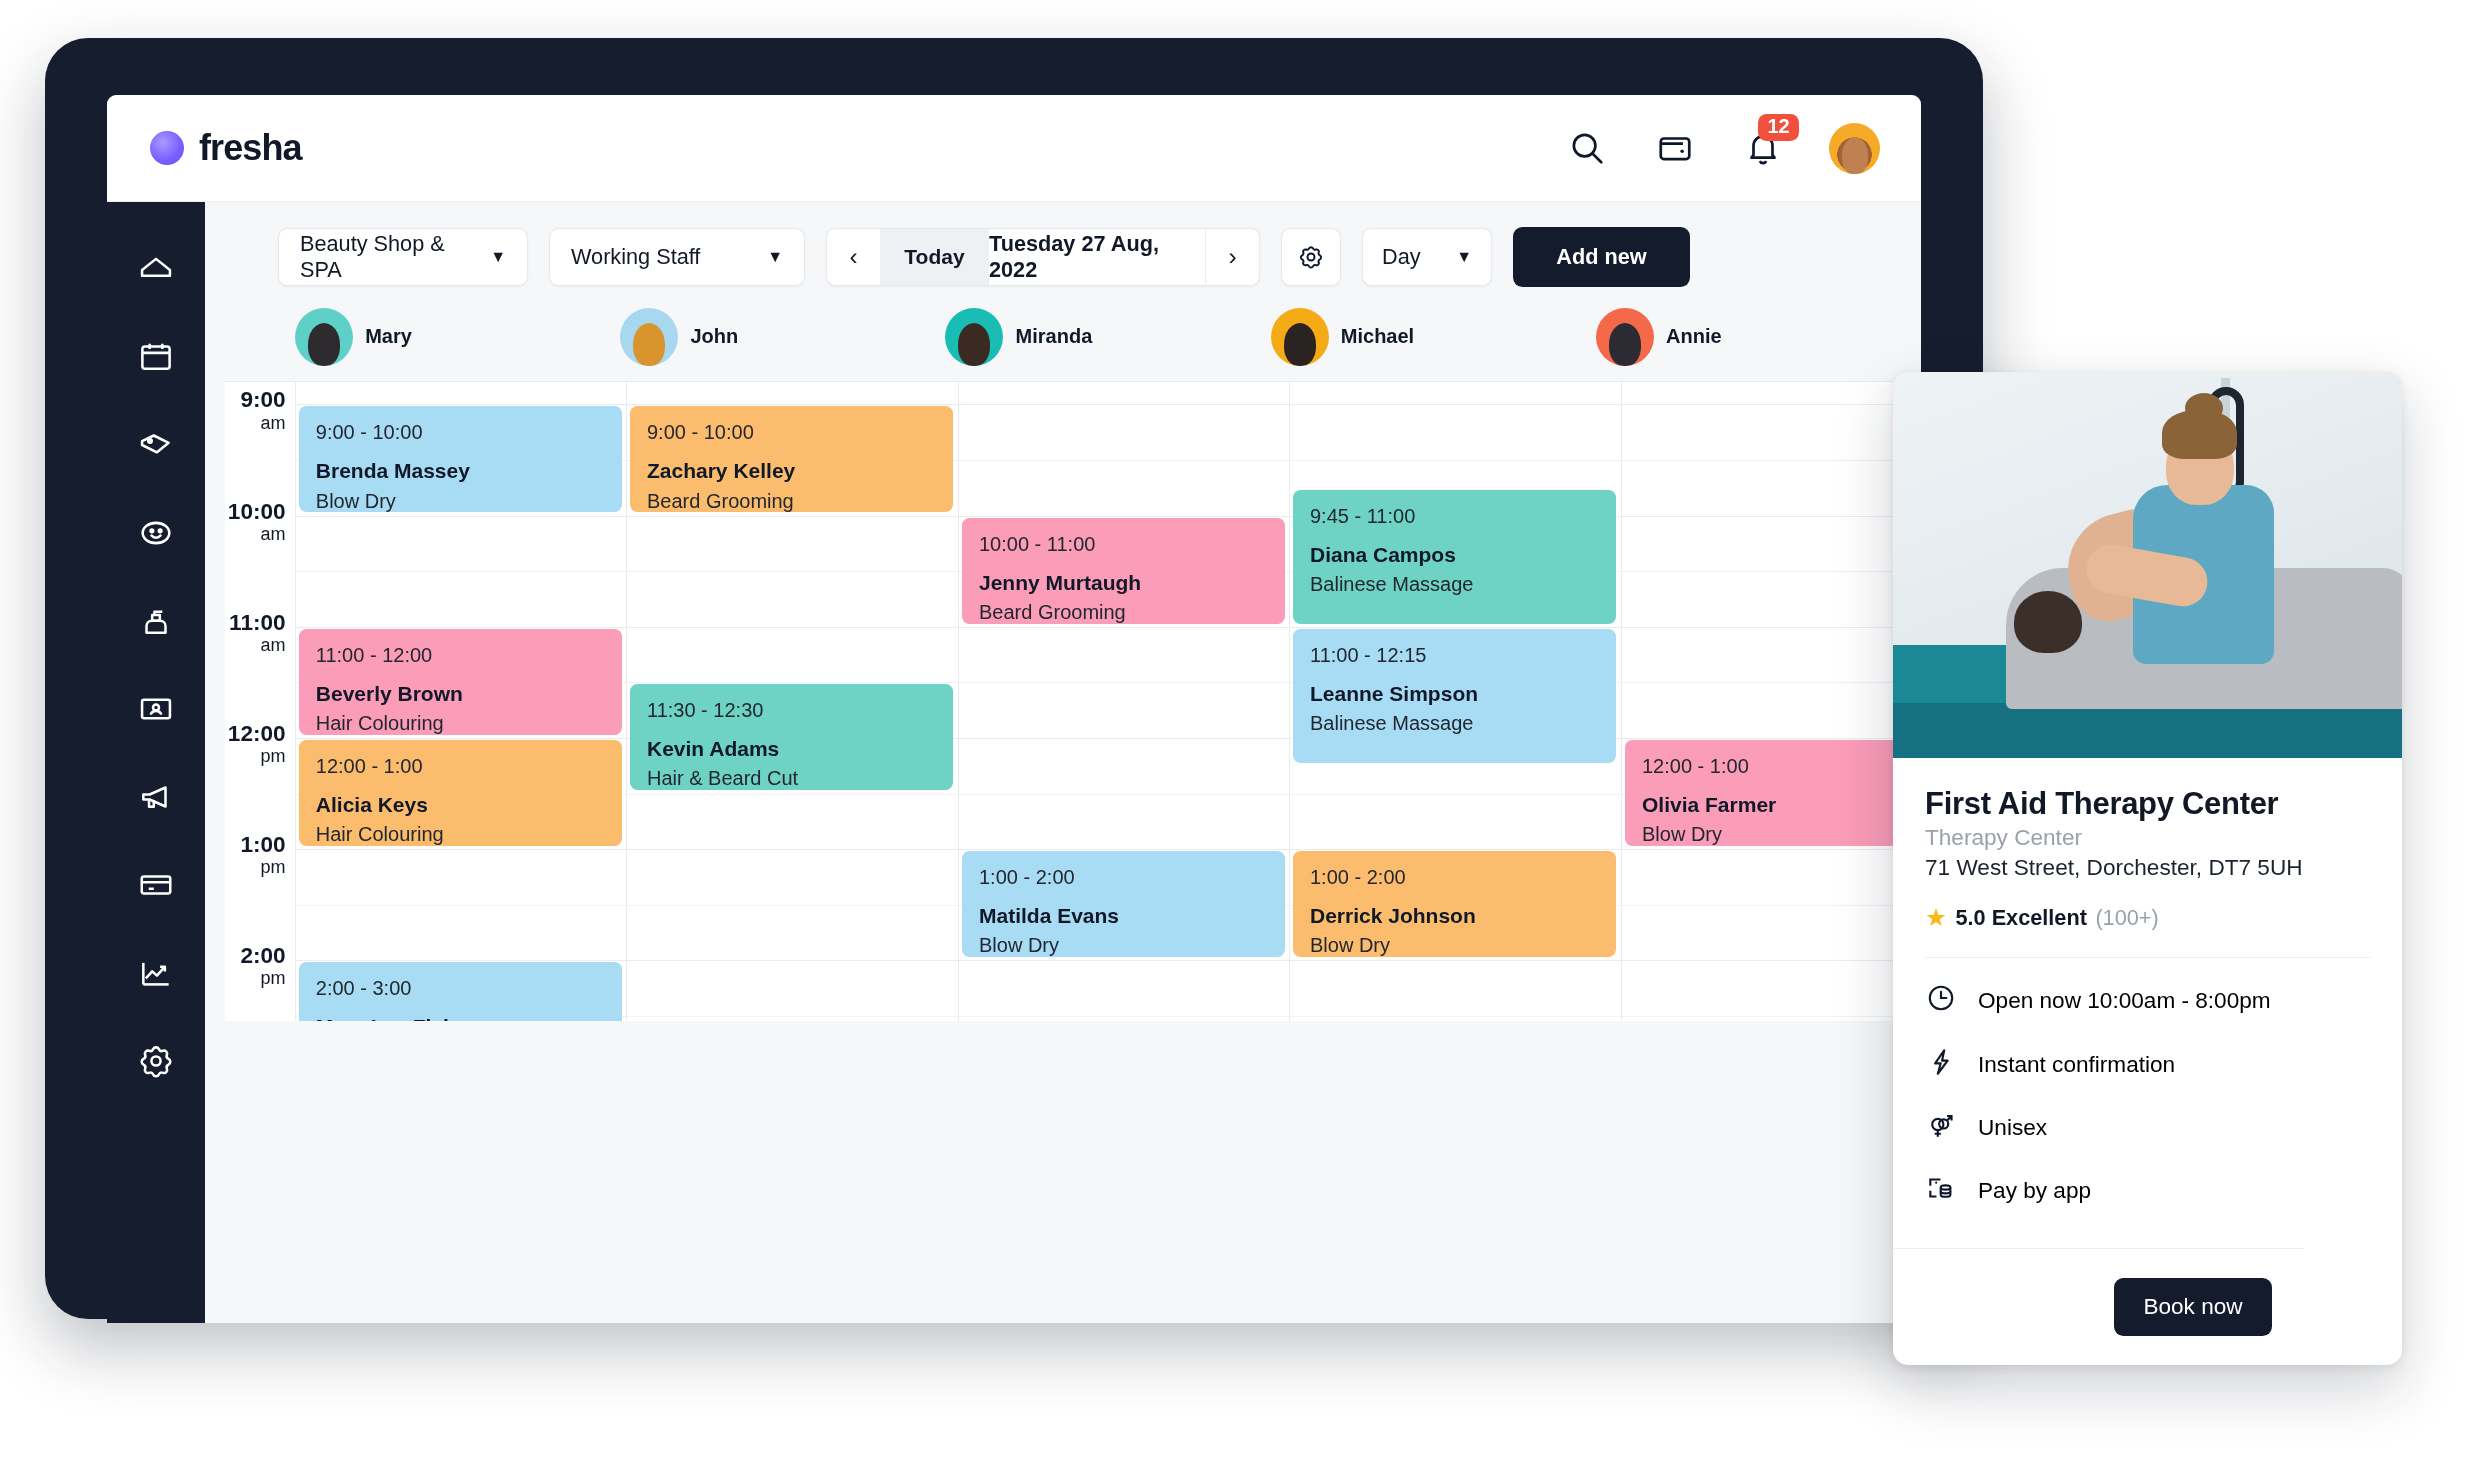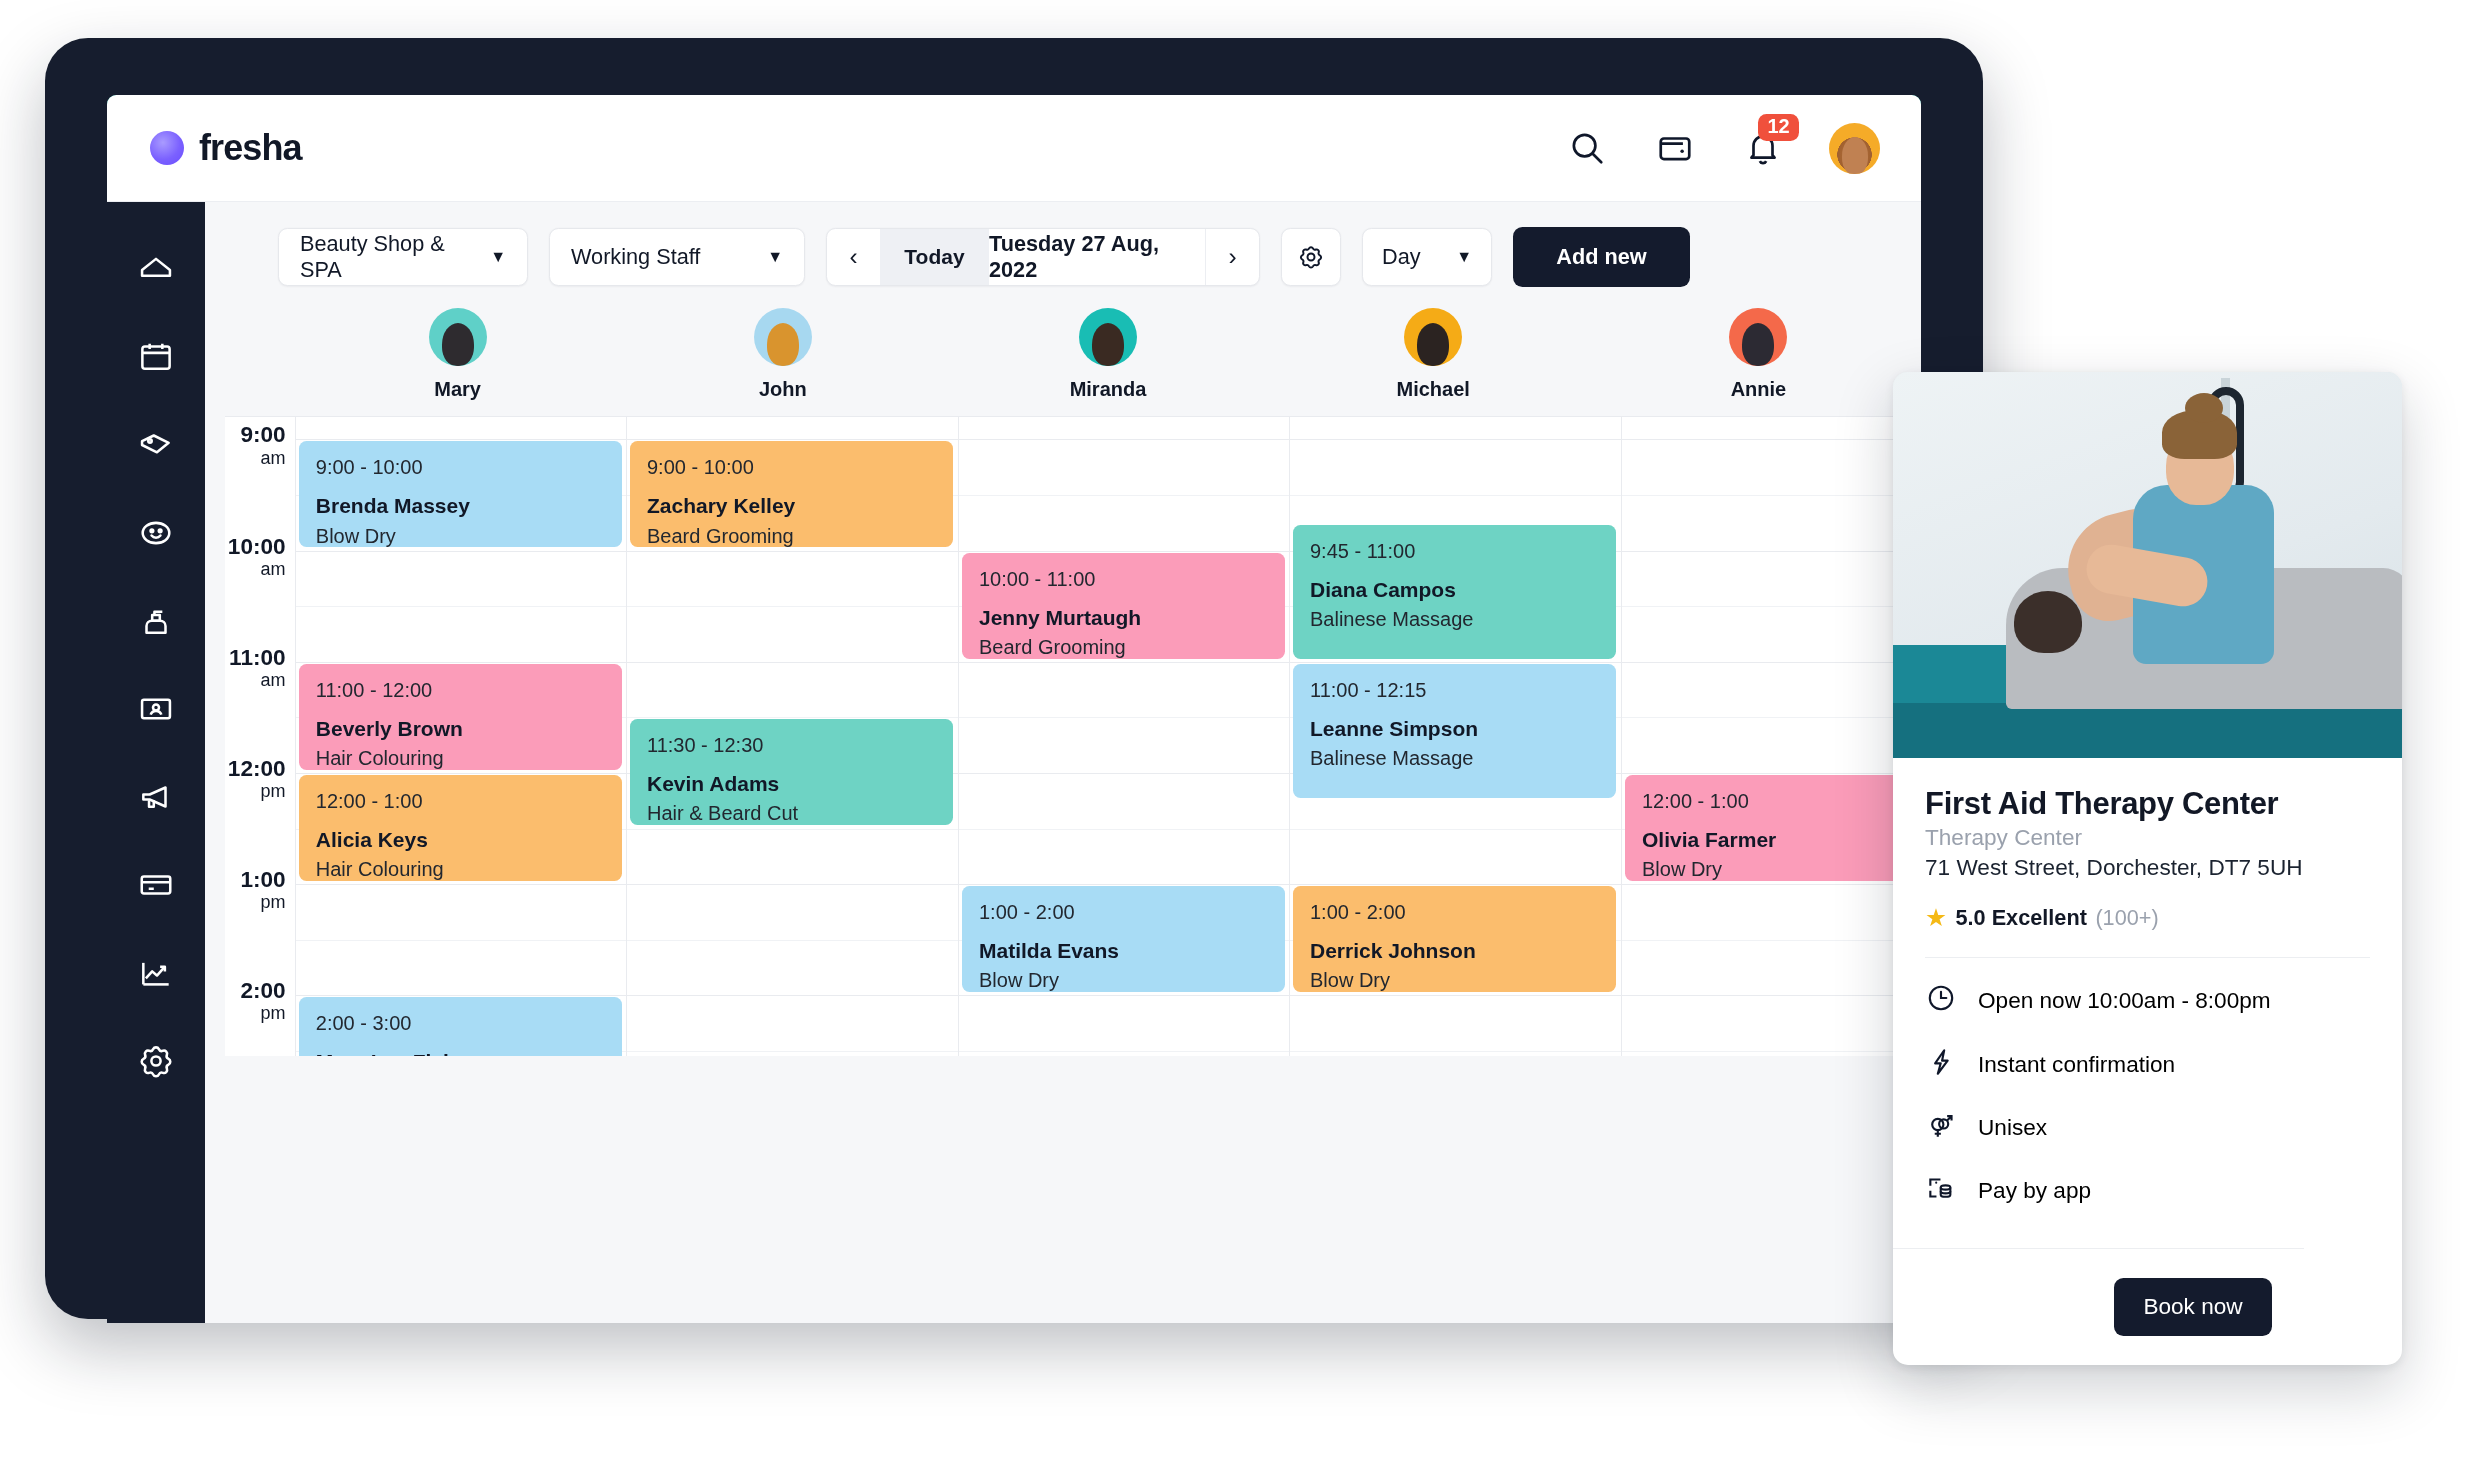--- a/index.html
+++ b/index.html
@@ -83,21 +83,21 @@
   .dn-date { width:217px; height:57px; display:flex; align-items:center; justify-content:center; font-weight:700; font-size:21.7px; border-right:0.9px solid #eceef2; cursor:pointer; }
   .gear-ctl { width:60px; justify-content:center; cursor:pointer; }
   .day-ctl { width:130px; justify-content:space-between; padding:0 19px; cursor:pointer; }
   .addnew {
     background:#141b2d; color:#fff; border-radius:9.4px; height:60px; width:177px;
     display:flex; align-items:center; justify-content:center; font-size:21.7px; font-weight:600; cursor:pointer;
   }
 
   
   .staffrow { display:flex; padding:21px 0 0 0; margin-left:70px; }
-  .staffcol { width:331px; display:flex; flex-direction:column; align-items:center; gap:12.2px; }
+  .staffcol { width:331px; display:flex; flex-direction:row; align-items:center; gap:12.2px; }
   .sv { width:58px; height:58px; border-radius:50%; position:relative; overflow:hidden; cursor:pointer; }
   .sv::after{ content:""; position:absolute; left:50%; top:26%; transform:translateX(-50%);
     width:32px; height:43px; border-radius:50% 50% 44% 44%; }
   .sv.c1{ background:#5fd0c8; } .sv.c1::after{ background:#2e2b2f; }
   .sv.c2{ background:#a7d8f0; } .sv.c2::after{ background:#d9942e; }
   .sv.c3{ background:#19bdb4; } .sv.c3::after{ background:#3a2a22; }
   .sv.c4{ background:#f5ab16; } .sv.c4::after{ background:#2b2321; }
   .sv.c5{ background:#f4694a; } .sv.c5::after{ background:#2c2a33; }
   .sname { font-size:20px; font-weight:600; color:#111827; }
 

